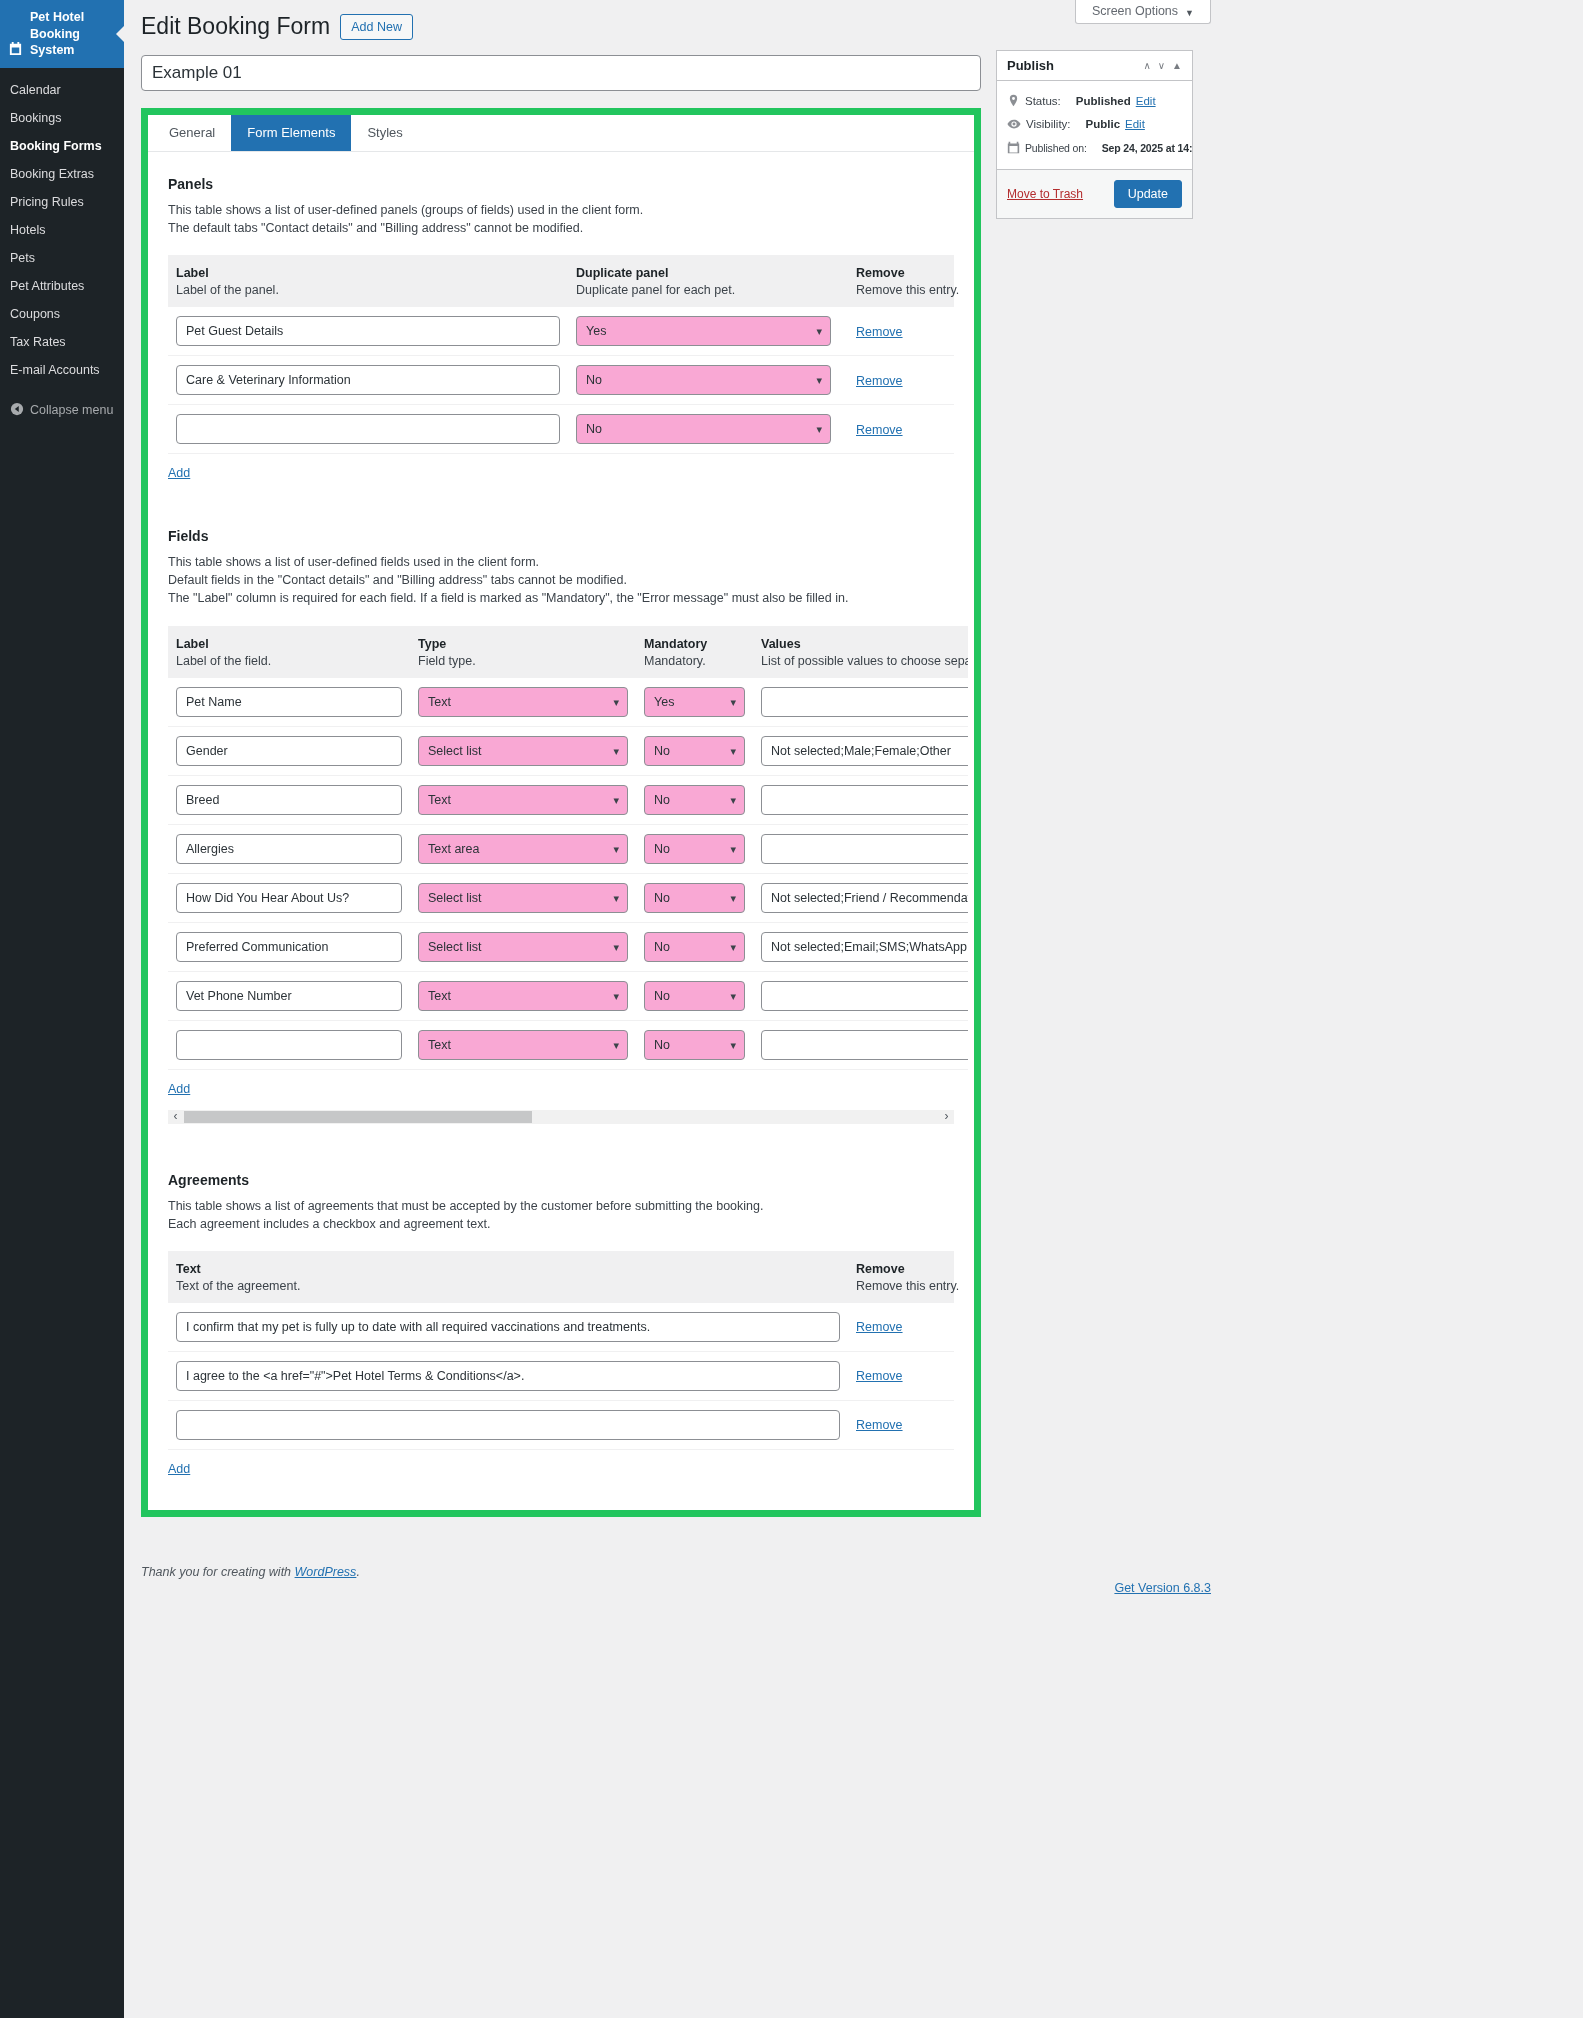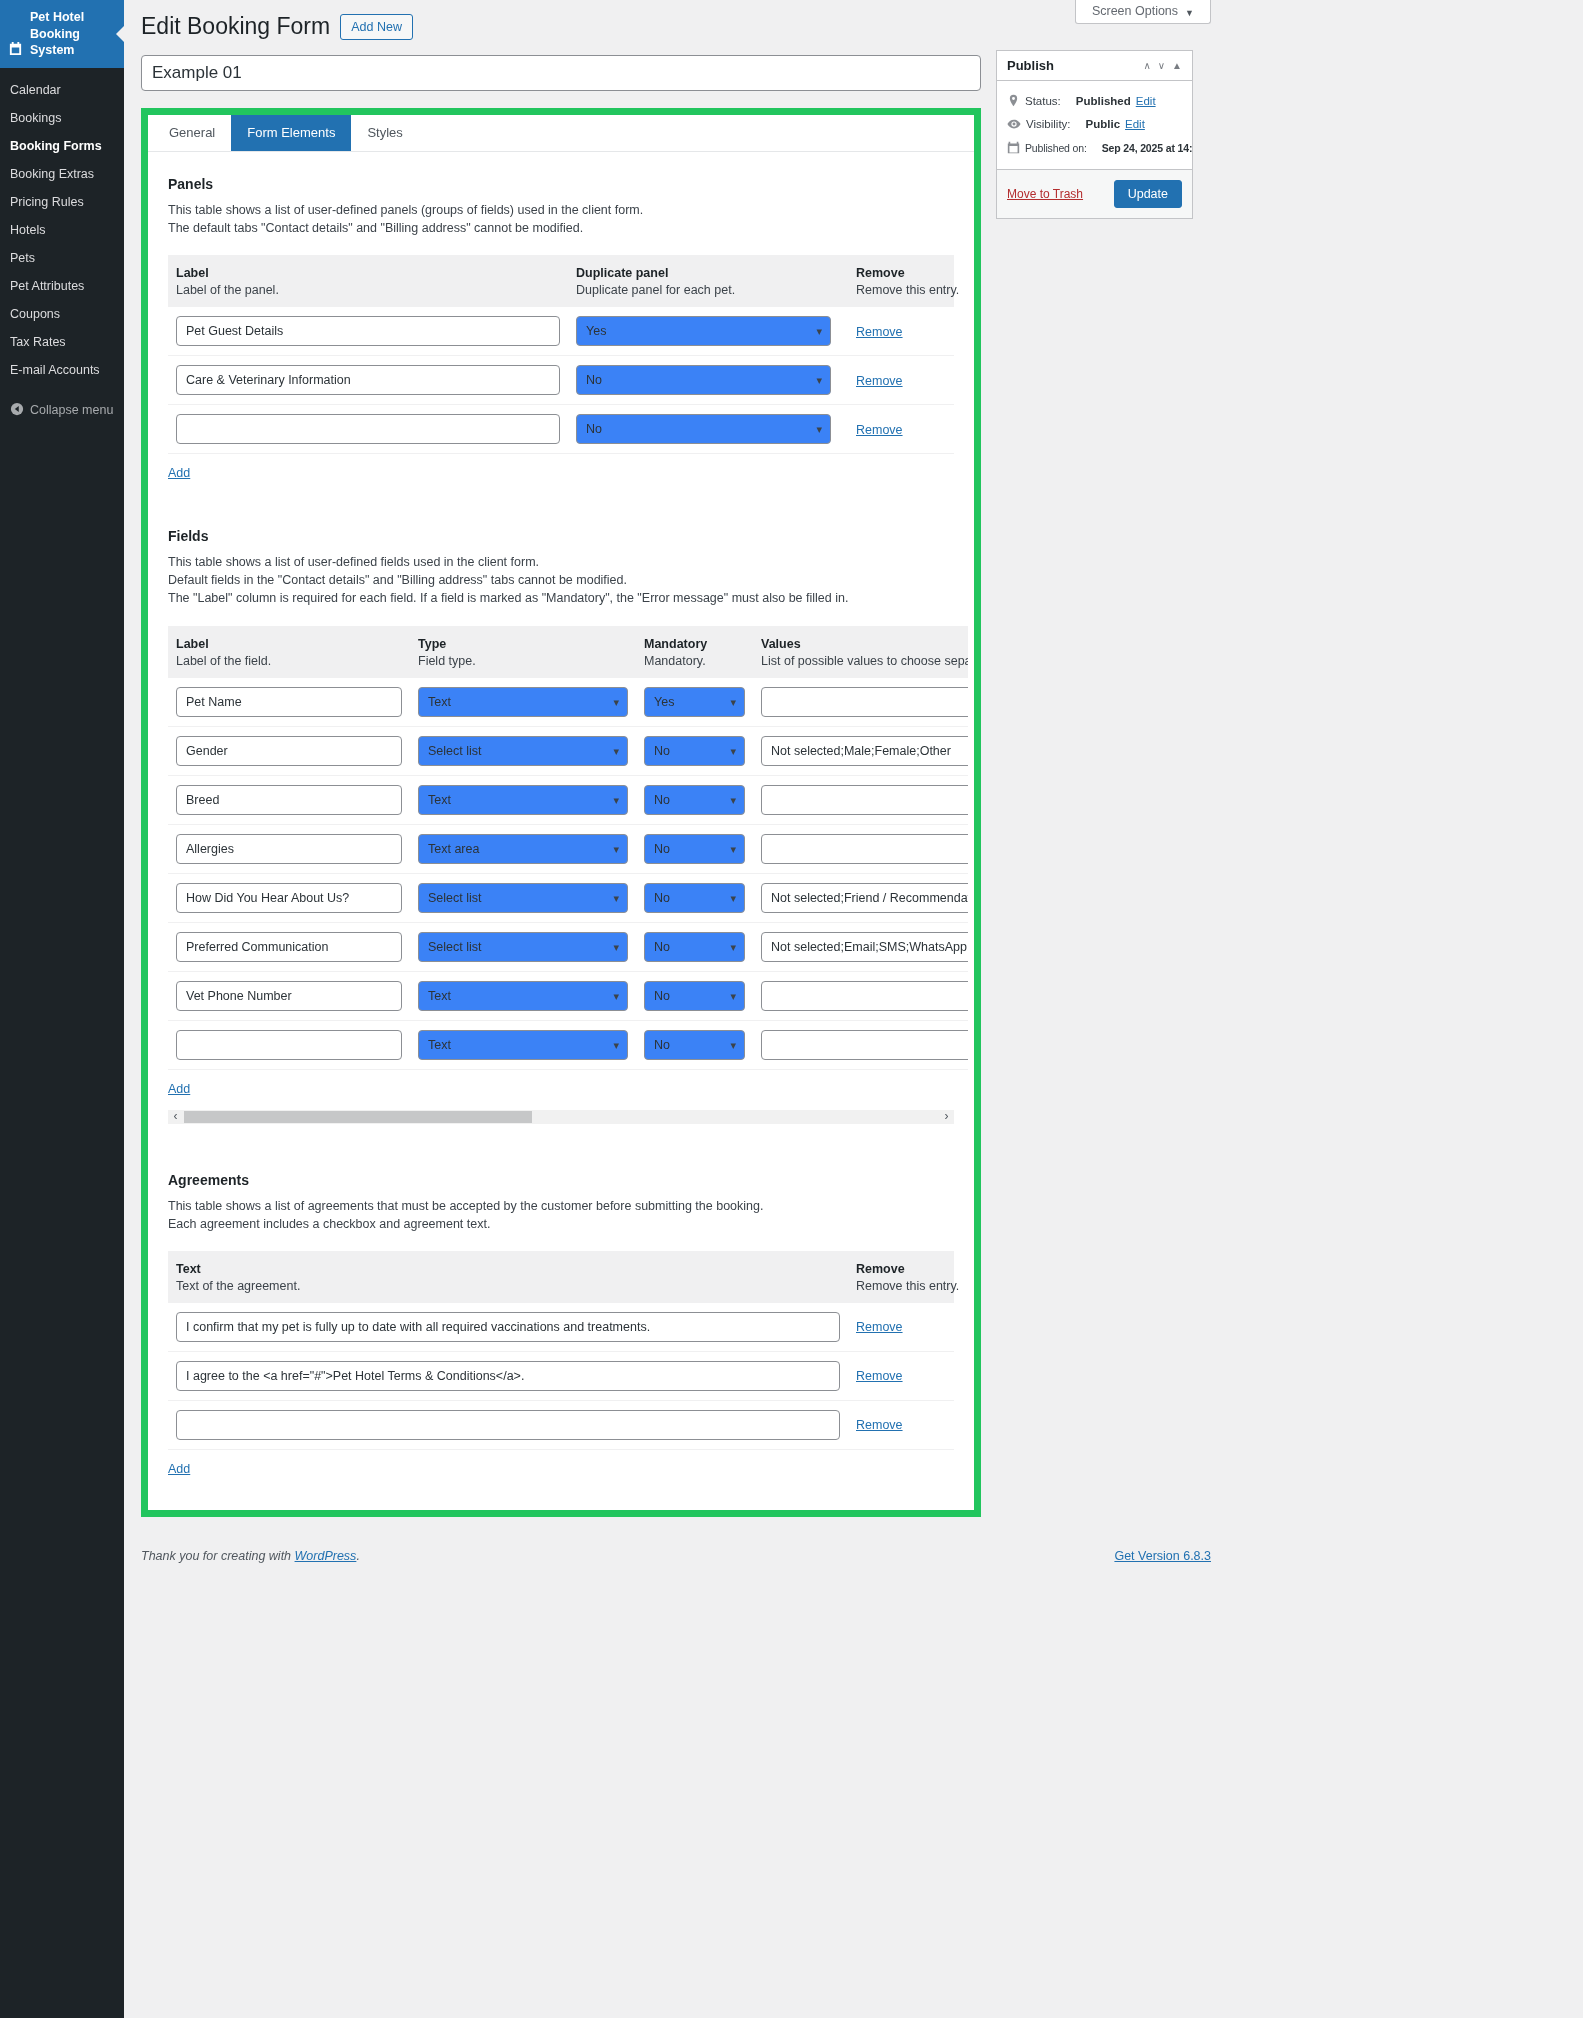--- a/index.html
+++ b/index.html
@@ -53,21 +53,21 @@
 
   .thead { background:#f0f0f1; }
   .th { padding:11px 8px 10px; }
   .th .t { font-weight:700; color:#1d2327; font-size:12.5px; }
   .th .s { margin-top:3px; color:#3c434a; font-size:12.5px; white-space:nowrap; }
   .trow { border-bottom:1px solid #f0f0f1; align-items:center; }
   .td { padding:9px 8px; }
 
   input.fld { width:100%; height:30px; border:1px solid #8c8f94; border-radius:4px; background:#fff; padding:0 9px; font-family:inherit; font-size:12.5px; color:#2c3338; }
   .sel { position:relative; display:inline-block; width:100%; }
-  .sel select { width:100%; height:30px; appearance:none; -webkit-appearance:none; -moz-appearance:none; border:1px solid #8c8f94; border-radius:4px; background:#3b82f6; padding:0 24px 0 9px; font-family:inherit; font-size:12.5px; color:#2c3338; cursor:pointer; }
+  .sel select { width:100%; height:30px; appearance:none; -webkit-appearance:none; -moz-appearance:none; border:1px solid #8c8f94; border-radius:4px; background:#f9a8d4; padding:0 24px 0 9px; font-family:inherit; font-size:12.5px; color:#2c3338; cursor:pointer; }
   .sel:after { content:"▾"; position:absolute; right:9px; top:50%; transform:translateY(-50%); font-size:11px; color:#3c434a; pointer-events:none; }
   .sel-dup { width:255px; }
   .rm-link { font-size:12.5px; text-decoration:underline; cursor:pointer; }
   .add-link { display:inline-block; margin-top:12px; font-size:12.5px; text-decoration:underline; cursor:pointer; }
 
   .hscroll { margin-top:14px; height:14px; display:flex; align-items:stretch; user-select:none; }
   .hs-btn { width:15px; background:#f1f1f1; color:#50575e; font-size:12px; line-height:13px; text-align:center; cursor:pointer; }
   .hs-track { flex:1; background:#f1f1f1; position:relative; cursor:pointer; }
   .hs-thumb { position:absolute; left:1px; top:1px; bottom:1px; width:46%; background:#c6c7c8; cursor:grab; }
 
@@ -84,21 +84,21 @@
   .pub-row a { text-decoration:underline; }
   .pub-row .ico { flex:0 0 auto; display:inline-flex; }
   .pub-foot { display:flex; align-items:center; justify-content:space-between; background:#f6f7f7; border-top:1px solid #c3c4c7; padding:10px 10px; }
   .trash-link { color:#b32d2e; font-size:12px; text-decoration:underline; cursor:pointer; }
   .update-btn { background:#2271b1; border:1px solid #2271b1; color:#fff; border-radius:3px; padding:6px 13px; font-family:inherit; font-size:12.5px; cursor:pointer; }
 
   
   .page-footer { display:flex; justify-content:space-between; align-items:center; width:1070px; margin-top:32px; padding-bottom:20px; }
   .thanks { font-style:italic; color:#50575e; font-size:12.5px; }
   .thanks a { text-decoration:underline; }
-  .version-link { font-size:12.5px; text-decoration:underline; font-weight:400; }
+  .version-link { font-size:12.5px; text-decoration:underline; font-weight:400;margin-top:32px; }
 </style>
 </head>
 <body>
 
 <div class="sidebar">
   <div class="brand">
     <span class="ico">
       <svg width="15" height="15" viewBox="0 0 16 16">
           <path fill="#fff" fill-rule="evenodd" d="M4 1h2v2H4V1zm6 0h2v2h-2V1zM2 3h12v12H2V3zm2 4h8v6H4V7z"></path>
         </svg>

